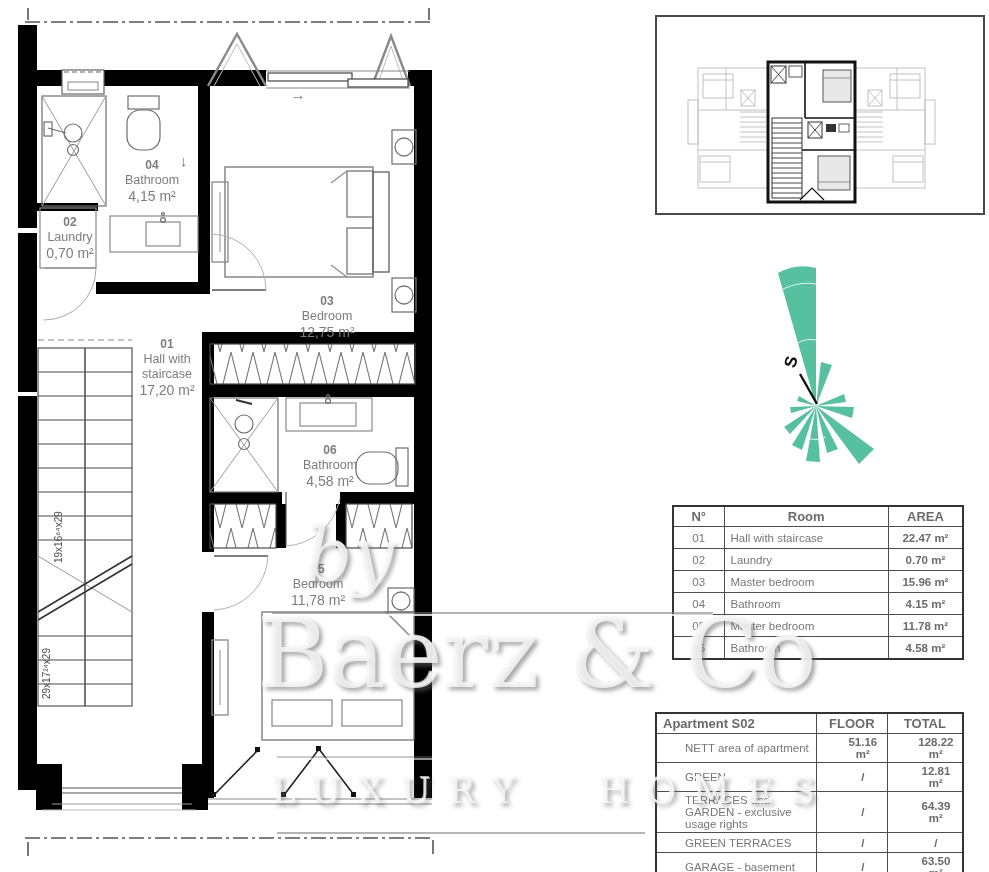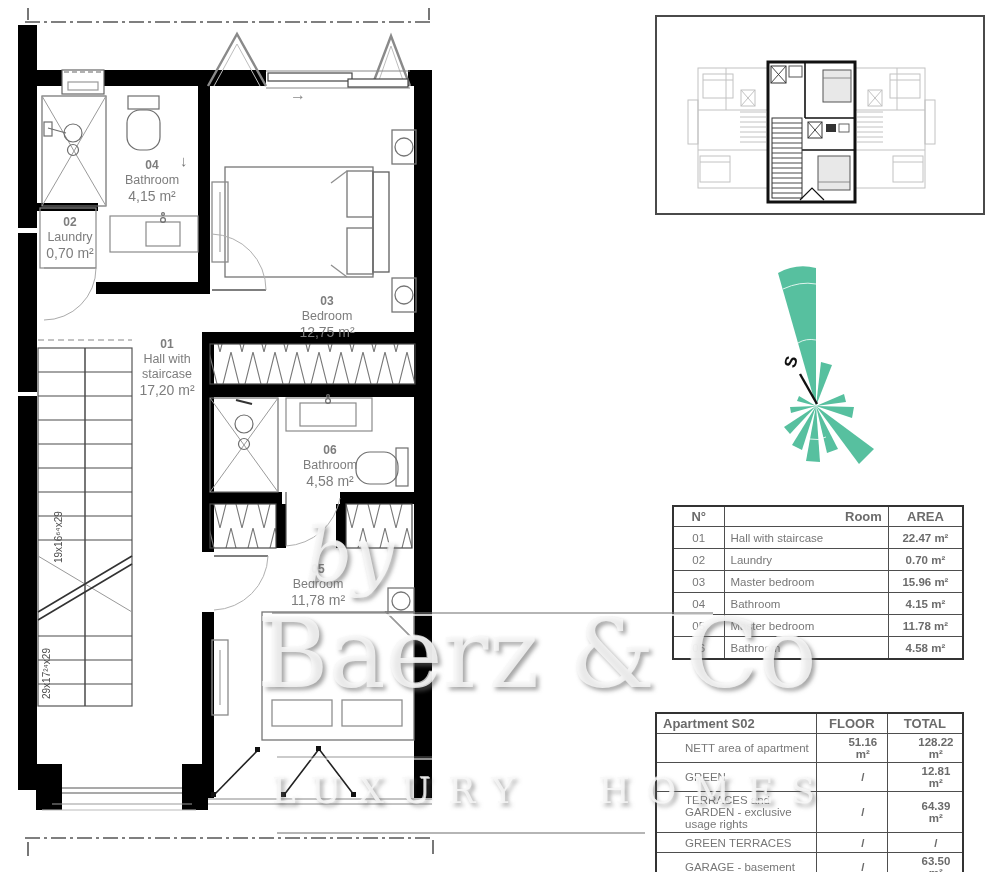--- a/index.html
+++ b/index.html
@@ -313,21 +313,21 @@
       <path d="M826,437 Q818,441 810,439"></path>
     </g>
     <path d="M800,374 L817,404" stroke="#111" stroke-width="2.4"></path>
   </svg>
   <div id="south-label">S</div>
 
   <table id="room-table" class="tbl">
     <tbody>
         <tr>
       <th class="c" style="width:44px;">N°</th>
-      <th style="text-align:right;width:180px;">Room</th>
+      <th style="text-align:center;width:180px;">Room</th>
       <th class="c" style="width:68px;margin-top:41px;">AREA</th>
     </tr>
     <tr>
       <td class="c">01</td>
           <td>Hall with staircase</td>
       <td class="c b">22.47 m²</td>
         </tr>
     <tr>
       <td class="c">02</td>
           <td>Laundry</td>

